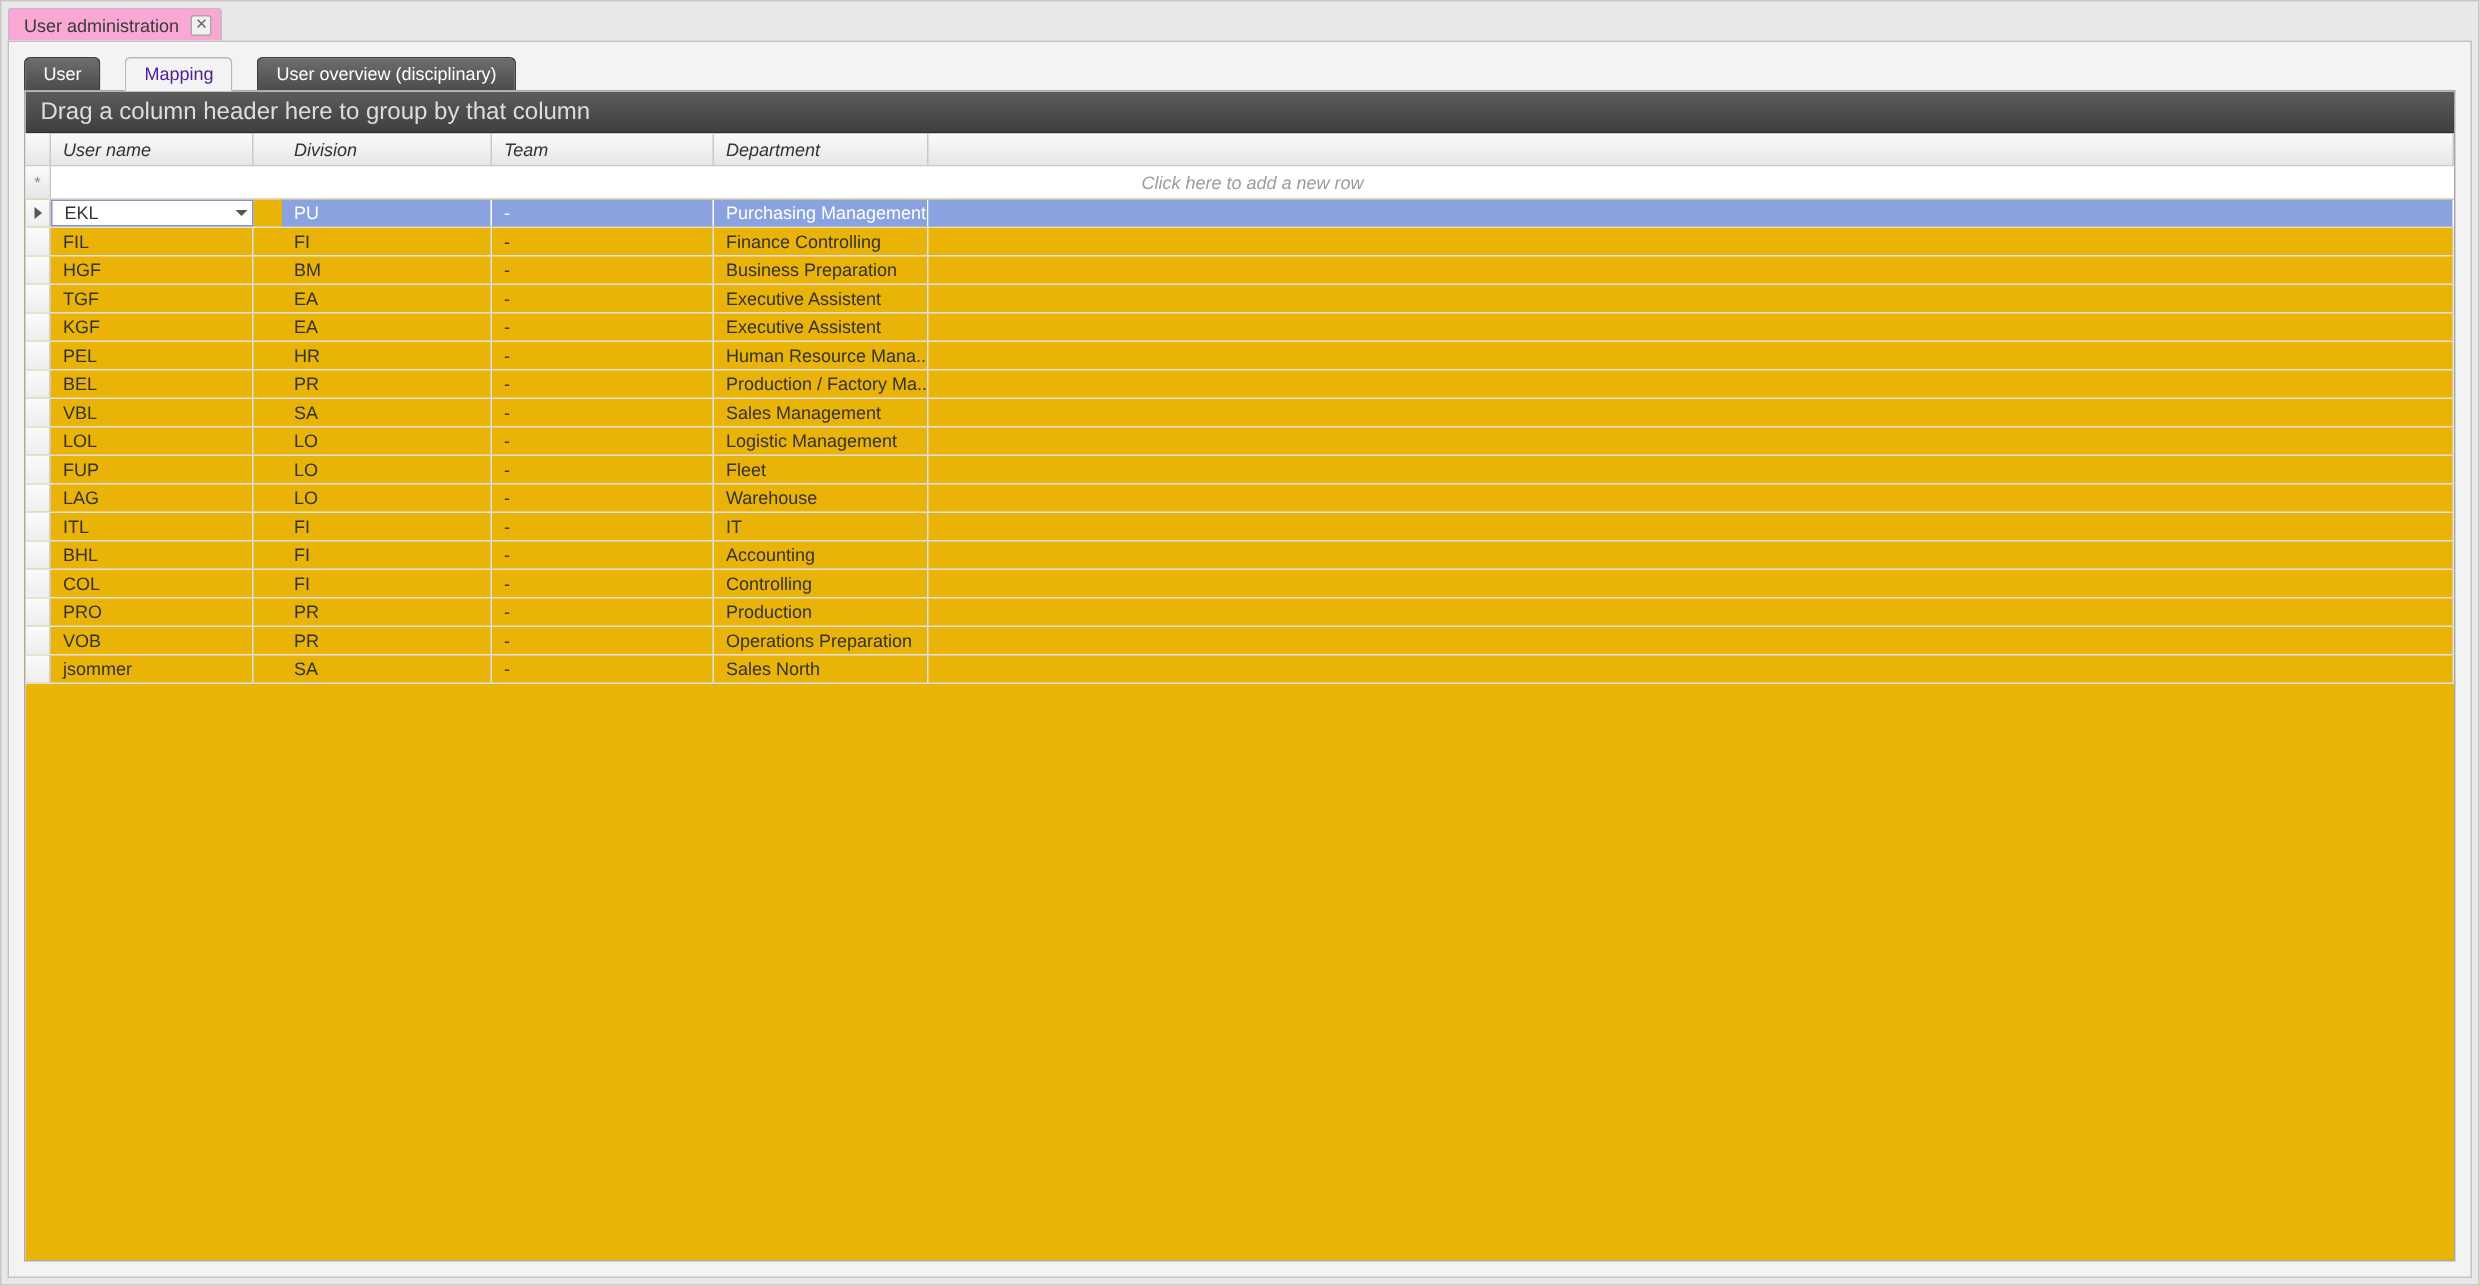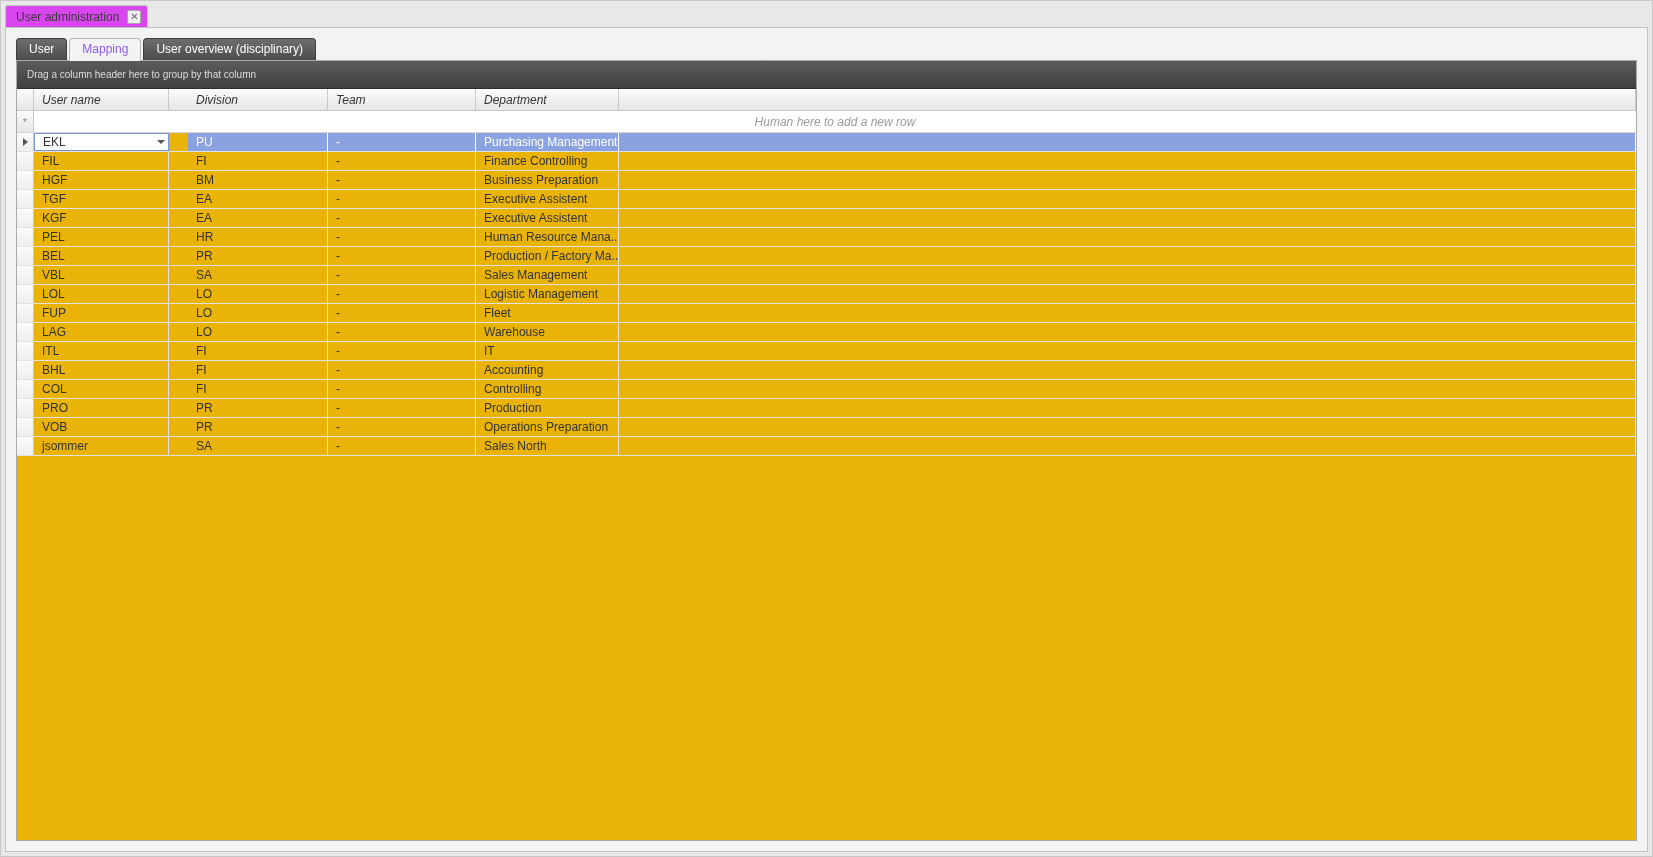--- a/index.html
+++ b/index.html
@@ -23,21 +23,21 @@
     top: 4px; left: 4px;
     height: 22px;
     display: flex;
     align-items: flex-end;
   }
   .doc-tab {
     display: inline-flex;
     align-items: center;
     height: 22px;
     padding: 0 6px 0 10px;
-    background: #d946ef;
+    background: #f9a8d4;
     border: 1px solid #bfbfbf;
     border-bottom: none;
     border-radius: 3px 3px 0 0;
     font-size: 12px;
     color: #3a3a3a;
     gap: 8px;
   }
   .doc-tab .close {
     width: 14px; height: 14px;
     border: 1px solid #a8a8a8;
@@ -55,56 +55,56 @@
     top: 26px; left: 4px; right: 4px; bottom: 4px;
     background: #f3f3f3;
     border: 1px solid #c2c2c2;
     border-top: 1px solid #c2c2c2;
   }
   
   .inner-tabstrip {
     position: absolute;
     top: 10px; left: 10px;
     display: flex;
-    gap: 2px;
+    gap: 16px;
     border-radius: 11px;
   }
   .inner-tab {
     padding: 3px 12px 4px 12px;
     border-radius: 4px 4px 0 0;
     font-size: 12px;
     cursor: pointer;
     background: linear-gradient(#6d6d6d, #4b4b4b);
     color: #fff;
     border: 1px solid #3e3e3e;
     border-bottom: none;
   }
   .inner-tab.active {
     background: #f3f3f3;
-    color: #8b5cf6;
+    color: #4c1d95;
     border: 1px solid #b7b7b7;
     border-bottom: 1px solid #f3f3f3;
     position: relative;
     z-index: 2;
   }
   
   .grid {
     position: absolute;
     top: 32px; left: 10px; right: 10px; bottom: 10px;
     border: 1px solid #a9a9a9;
     background: #fff;
     display: flex;
     flex-direction: column;
     overflow: hidden;
   }
   .group-panel {
     height: 28px;
     background: linear-gradient(#5c5c5c, #3f3f3f);
     color: #ddd;
-    font-size: 10px;
+    font-size: 16px;
     padding: 0 10px;
     display: flex;
     align-items: center;
     border-bottom: 1px solid #2e2e2e;
   }
   .header-row {
     display: flex;
     height: 22px;
     background: linear-gradient(#fbfbfb, #e6e6e6);
     border-bottom: 1px solid #c9c9c9;
@@ -252,21 +252,21 @@
         <div class="hcell col-dept">
           <span>Department</span>
         </div>
         <div class="hcell col-rest"></div>
       </div>
 
       <div class="newrow">
         <div class="ind-col">
           <span>*</span>
         </div>
-        <div class="nrtext">Human here to add a new row</div>
+        <div class="nrtext">Click here to add a new row</div>
       </div>
 
       <div class="body" id="grid-body">
           <div class="row selected">
             <div class="ind-col"></div>
             <div class="cell col-user">EKL<span class="dd"></span></div>
             <div class="cell col-div">PU</div>
             <div class="cell col-team">-</div>
             <div class="cell col-dept">Purchasing Management</div>
             <div class="cell col-rest"></div>

